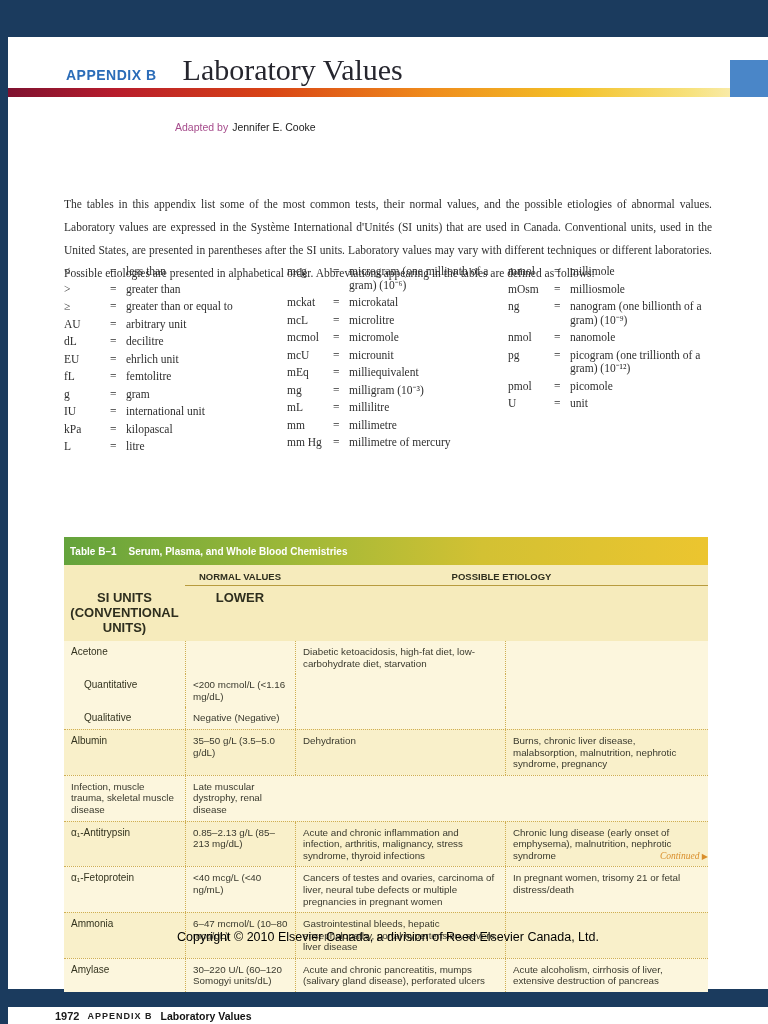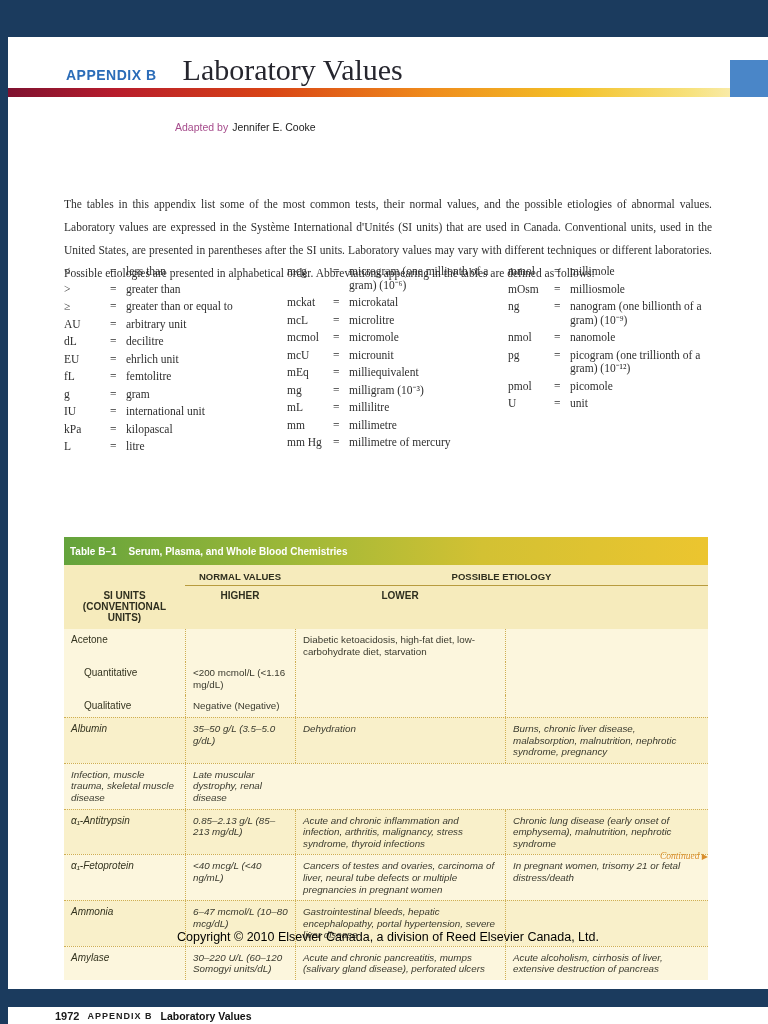--- a/index.html
+++ b/index.html
@@ -44,27 +44,27 @@
   .btable{position:absolute;left:56px;top:500px;width:644px;font-family:"Liberation Sans",sans-serif;}
   .t-title{height:28px;display:flex;align-items:center;padding-left:6px;color:#ffffff;font-size:10px;font-weight:bold;
     background:linear-gradient(90deg,#64a33c 0%,#9db838 35%,#d3c133 65%,#ecc52f 100%);}
   .t-title .tnum{margin-right:12px;}
   .grid{display:grid;grid-template-columns:121px 110px 210px 203px;}
   .hrowA{background:var(--header-cream,#f6ebbc);}
   .hrowA .hcell{font-size:9.5px;font-weight:bold;color:#2e2e1e;text-align:center;padding:6px 4px 3px 4px;}
   .hrowA .hcell.ul{border-bottom:1px solid #b89b3e;}
   .hrowA .spacer{background:var(--header-cream,#f6ebbc);}
   .hrowB{background:var(--header-cream,#f6ebbc);}
-  .hrowB .hcell{font-size:10px;font-weight:bold;color:#2e2e1e;padding:4px 6px 6px 6px;}
+  .hrowB .hcell{font-size:13px;font-weight:bold;color:#2e2e1e;padding:4px 6px 6px 6px;}
   .hrowB .test-h{text-align:left;display:flex;align-items:flex-end;}
   .hrowB .center{text-align:center;}
   .trow{font-size:9.8px;line-height:11.6px;color:#3a3a2e;}
   .trow .cell{padding:5px 7px 5px 7px;}
   .trow .cell + .cell{border-left:1px dotted var(--dot,#cfae52);}
-  .trow.sep{border-top:1px dotted var(--dot,#cfae52);font-style:italic;}
+  .trow.sep{border-top:1px dotted var(--dot,#cfae52);}
   .trow .test-c{font-size:10px;color:#33331f;}
   .trow .test-c.indent{padding-left:20px;}
   .shade-a{background:var(--cream-a,#fcf6dd);}
   .shade-b{background:var(--cream-b,#f9f0ca);}
 
   .continued{position:absolute;left:56px;top:814px;width:644px;text-align:right;font-family:"Liberation Serif",serif;font-style:italic;font-size:9.5px;color:var(--continued,#d98e2b);}
   .continued .tri{font-style:normal;font-size:8px;}
   .copyright{position:absolute;left:0;top:893px;width:760px;text-align:center;font-family:"Liberation Sans",sans-serif;font-size:12.5px;color:#000;}
 </style>
 </head>
@@ -240,21 +240,20 @@
         <span class="tnum">Table B–1</span>
         <span>Serum, Plasma, and Whole Blood Chemistries</span>
       </div>
       <div class="grid hrowA">
         <div class="spacer"></div>
         <div class="hcell ul">NORMAL VALUES</div>
         <div class="hcell ul" style="grid-column:span 2;">POSSIBLE ETIOLOGY</div>
       </div>
       <div class="grid hrowB">
         <div class="hcell center">SI UNITS (CONVENTIONAL UNITS)</div>
-        <div class="hcell center">HIGHER</div>
         <div class="hcell center">LOWER</div>
       </div>
 
       <div class="grid trow shade-a">
         <div class="cell test-c">Acetone</div>
         <div class="cell"></div>
         <div class="cell">Diabetic ketoacidosis, high-fat diet, low-carbohydrate diet, starvation</div>
         <div class="cell"></div>
       </div>
       <div class="grid trow shade-a">

